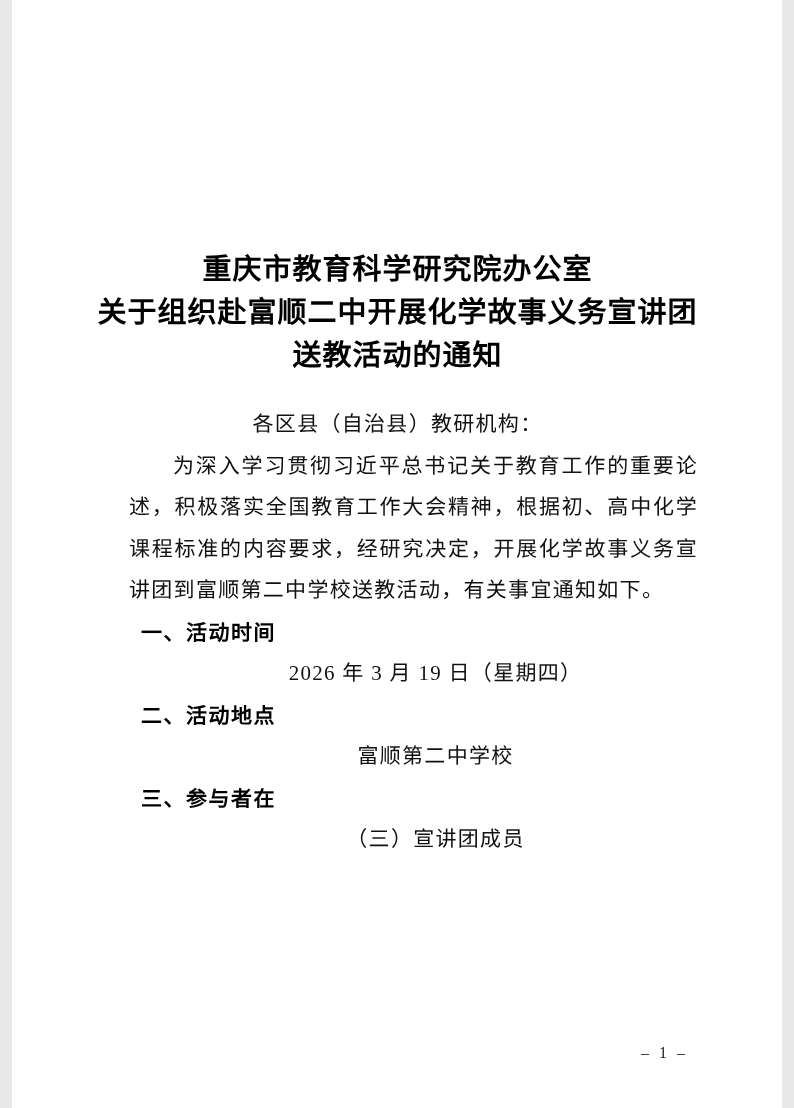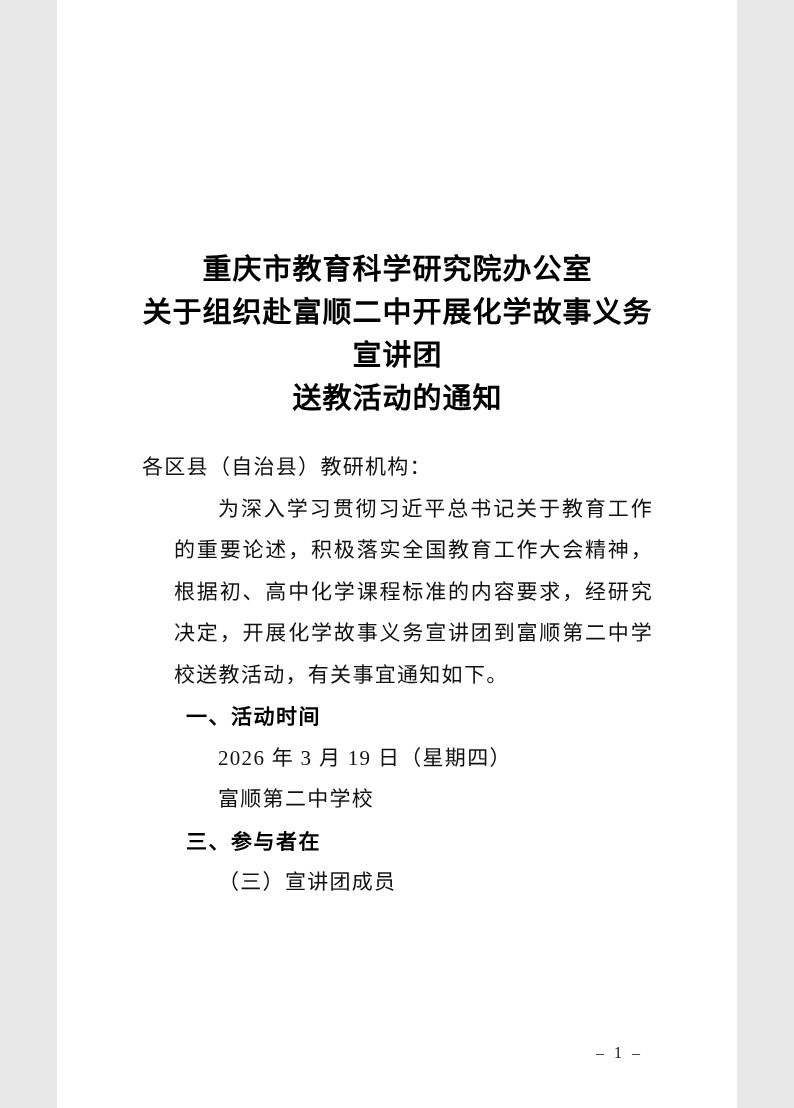--- a/index.html
+++ b/index.html
@@ -1,21 +1,21 @@
 <!DOCTYPE html>
 <html lang="zh-CN"><head>
 <meta charset="utf-8">
 <style>
   * { margin: 0; padding: 0; box-sizing: border-box; }
   html, body { background: #e8e8e8; }
   body { font-family: "Liberation Serif", "DejaVu Serif", serif; }
 
   .page {
     position: relative;
-    width: 680px;
+    width: 770px;
     height: 1108px;
     margin: 0 auto;
     background: #ffffff;
     color: #000000;
     padding: 0 84px 0 85px;
     overflow: hidden;
   }
 
   .doc-title {
     margin-top: 248px;
@@ -30,21 +30,21 @@
   .doc-title .title-line { display: block; }
 
   .body-block { margin-top: 27px; }
 
   p.body-line {
     font-family: "Liberation Serif", "DejaVu Serif", serif;
     font-size: 21px;
     line-height: 41.5px;
     letter-spacing: 1.3px;
     color: #111111;
-    text-align: left;
+    text-align: center;
   }
   p.justify {
     text-align: justify;
     text-justify: inter-character;
   }
   p.indent { text-indent: 44px; margin-left: 32px; }
 
   p.section-heading {
     font-family: Liberation Sans, sans-serif;
     font-weight: bold;
@@ -78,20 +78,21 @@
 
   <div class="body-block">
 
     <p class="body-line">各区县（自治县）教研机构：</p>
 
     <p class="body-line justify indent">为深入学习贯彻习近平总书记关于教育工作的重要论述，积极落实全国教育工作大会精神，根据初、高中化学课程标准的内容要求，经研究决定，开展化学故事义务宣讲团到富顺第二中学校送教活动，有关事宜通知如下。</p>
 
     <p class="section-heading">一、活动时间</p>
     <p class="body-line indent">2026 年 3 月 19 日（星期四）</p>
 
+    <p class="section-heading">二、活动地点</p>
     <p class="body-line indent">富顺第二中学校</p>
 
     <p class="section-heading">三、参与者在</p>
     <p class="body-line indent">（三）宣讲团成员</p>
 
   </div>
 
   <div class="page-number">– 1 –</div>
 
 </div>

